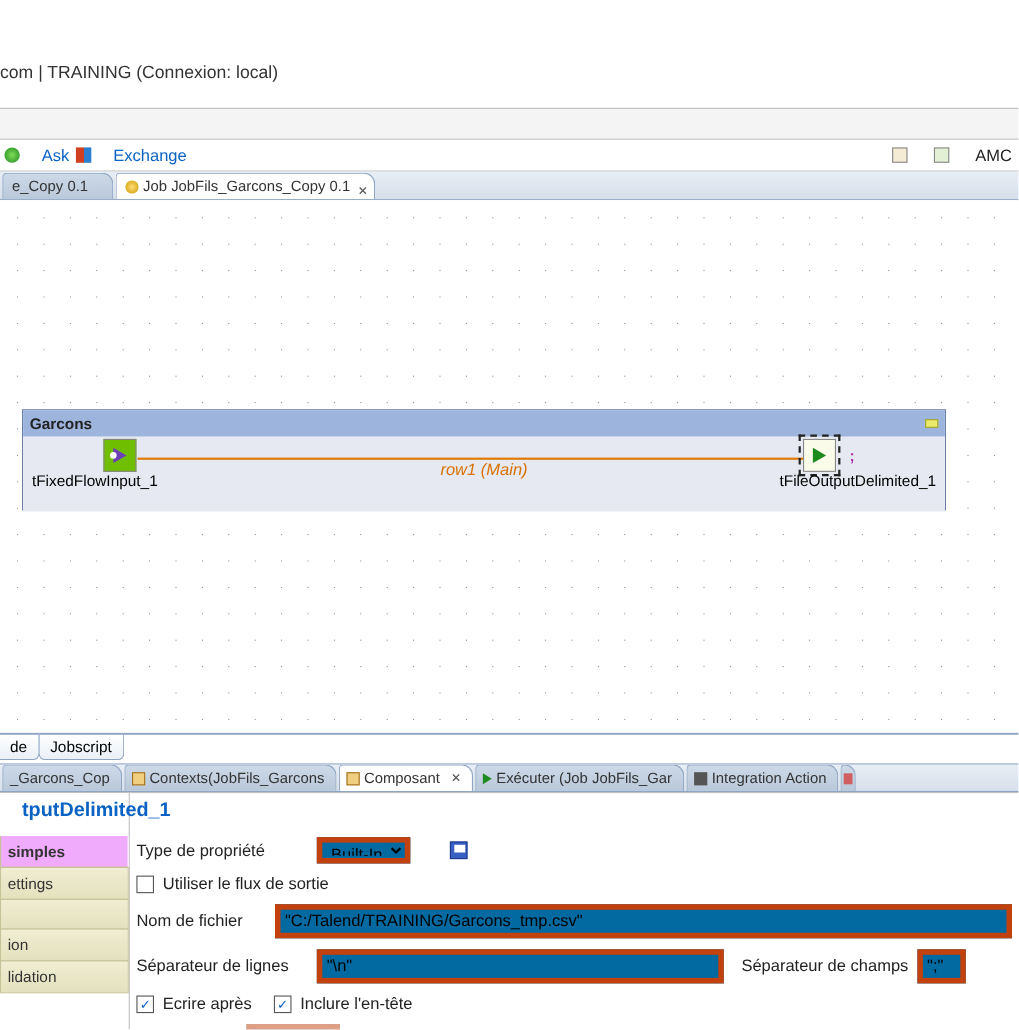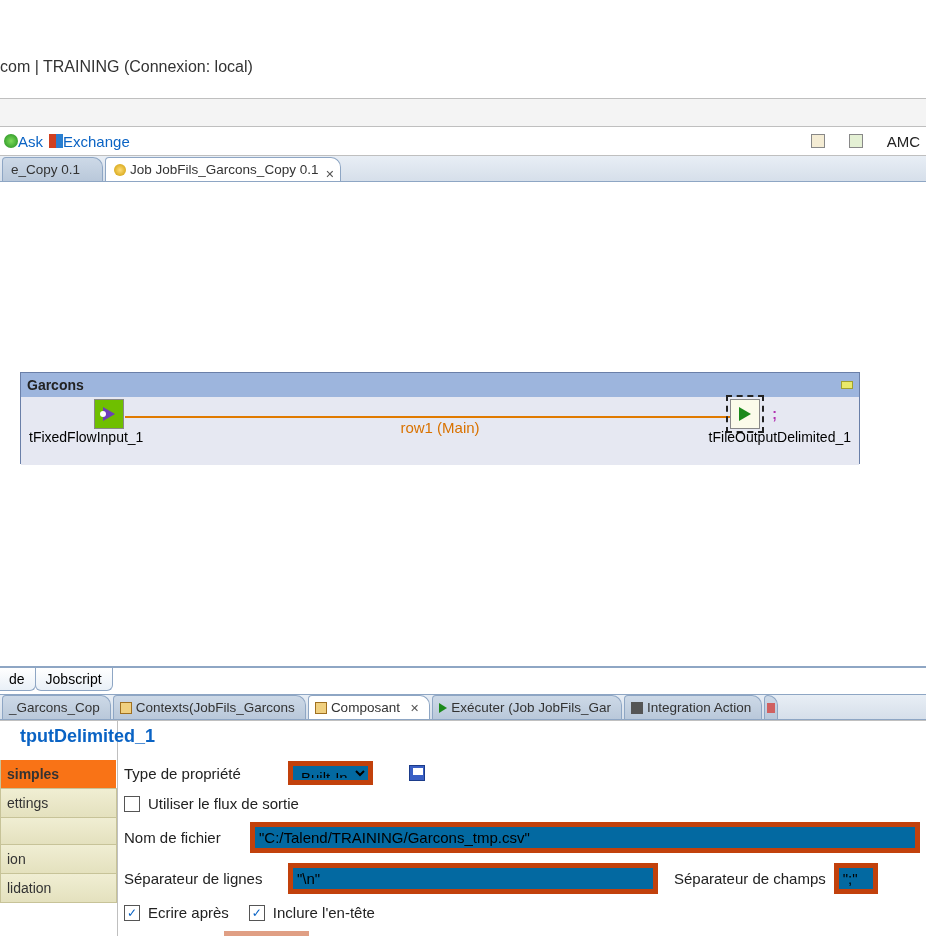--- a/index.html
+++ b/index.html
@@ -7,21 +7,21 @@
 
 .titlebar { height: 58px; padding: 18px 0 0 0; font-size: 16px; color: #333; margin-top: 40px; }
 .sep { height: 28px; border-top: 1px solid #bfbfbf; background: #f4f4f4; }
 
 .toolbar {
   height: 30px; display: flex; align-items: center; justify-content: space-between;
   border-top: 1px solid #bfbfbf; border-bottom: 1px solid #bfbfbf;
   background: #fff; padding: 0 6px 0 4px;
 }
 .toolbar .left { display: flex; align-items: center; gap: 6px; }
-.link { color: #0a63c4; font-size: 15px; cursor: pointer; display: inline-flex; align-items: center; gap: 0; }
+.link { color: #0a63c4; font-size: 15px; cursor: pointer; display: inline-flex; align-items: center; gap: 20px; }
 .toolbar .right { display: flex; align-items: center; gap: 24px; color: #222; }
 
 .tabs-row {
   height: 26px; display: flex; align-items: flex-end;
   background: linear-gradient(#e8eef5, #d6dfea);
   border-bottom: 1px solid #8ea6c4; position: relative;
 }
 .tab {
   height: 24px; line-height: 24px; padding: 0 22px 0 8px;
   border: 1px solid #8ea6c4; border-bottom: none;
@@ -67,21 +67,21 @@
   position: absolute; top: 19px; left: 104px; right: 122px; height: 2px;
   background: #e07a00;
 }
 .link-arrow {
   position: absolute; top: 14px; right: 116px; width: 0; height: 0;
   border-top: 6px solid transparent; border-bottom: 6px solid transparent;
   border-left: 10px solid #e07a00;
 }
 .link-label {
   position: absolute; top: 22px; left: 0; right: 0; text-align: center;
-  color: #d97200; font-size: 15px;
+  color: #d97200; font-size: 15px; font-style: italic;
 }
 
 .midtabs {
   height: 28px; display: flex; align-items: flex-start;
   border-top: 2px solid #8ea6c4; background: #fff; padding-left: 0;
 }
 .midtab { padding: 3px 10px; border: 1px solid #8ea6c4; border-top: none; border-bottom-left-radius: 6px; border-bottom-right-radius: 6px; margin-left: -1px; background: linear-gradient(#fff,#e9f0f7); font-size: 14px; cursor: pointer;}
 .midtab.cut { border-left: none; border-bottom-left-radius: 0; }
 
 .bottom-tabs {
@@ -106,21 +106,21 @@
 }
 .sidenav {
   width: 118px; border-right: 1px solid #bfbfbf; background: #fff;
   display: flex; flex-direction: column; padding-top: 40px;
 }
 .sidenav .item {
   padding: 6px 6px; border: 1px solid #c7c398;
   background: linear-gradient(#f0eed3,#e4e1be); color: #333; font-size: 14px;
   cursor: pointer; margin-top: -1px;
 }
-.sidenav .item.active { background: #f97316; font-weight: bold; border-right-color:#fff;}
+.sidenav .item.active { background: #f0abfc; font-weight: bold; border-right-color:#fff;}
 .sidenav .item.cut-top { border-top: none; }
 .form { flex: 1; padding: 40px 6px 6px 6px; position: relative; }
 .row { display: flex; align-items: center; gap: 8px; margin-bottom: 10px; font-size: 15px; color: #222; }
 .lbl { min-width: 156px; }
 .lbl.short { min-width: auto; }
 select, input[type=text] {
   font-size: 15px; padding: 2px 4px; border: 5px solid #c2410c; background: #0369a1;
 }
 select { height: 24px; }
 .chk { width: 16px; height: 16px; border: 1px solid #555; display: inline-flex; align-items: center; justify-content: center; font-size: 12px; color: #0a63c4; }

